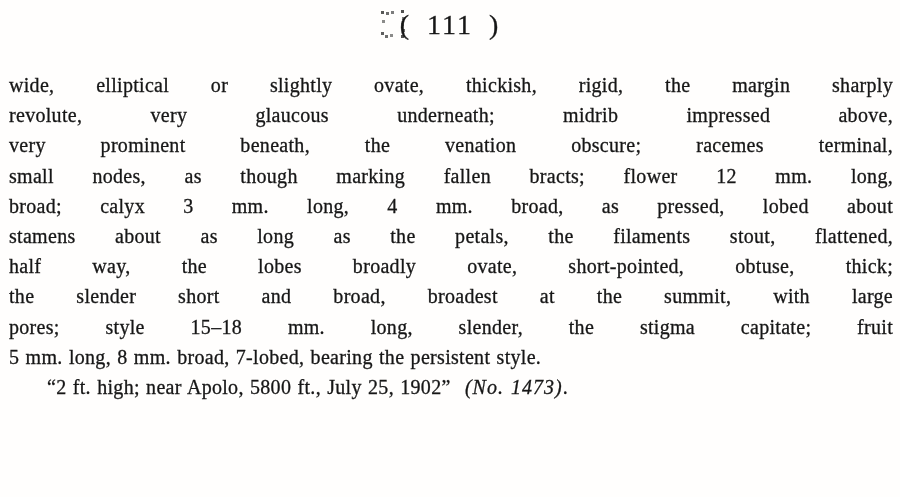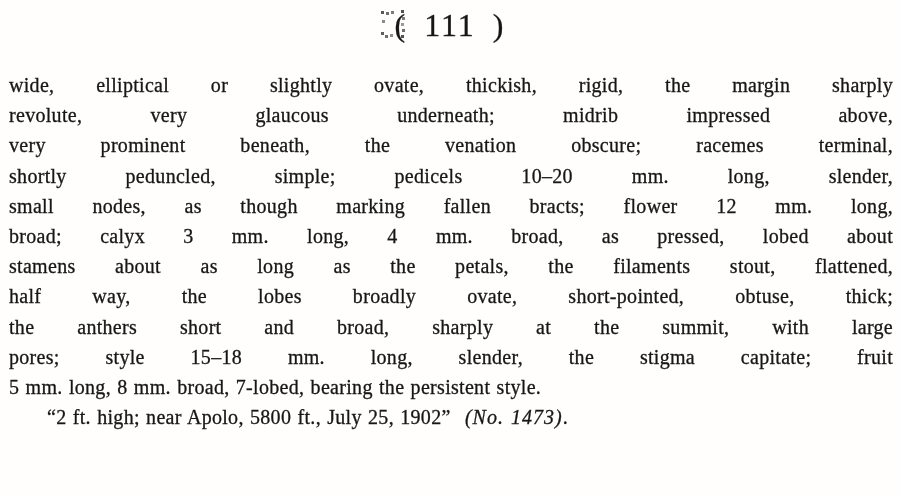--- a/index.html
+++ b/index.html
@@ -17,21 +17,21 @@
     color: #161616;
     -webkit-text-stroke: 0.3px #1a1a1a;
   }
   
   .page-header {
     position: absolute;
     top: 8px;
     left: 0;
     width: 100%;
     text-align: center;
-    font-size: 32px;
+    font-size: 28px;
     line-height: 34px;
     letter-spacing: 2px;
     word-spacing: 7px;
   }
   
   .smudge {
     position: absolute;
     left: 381px;
     top: 11px;
     width: 3px;
@@ -87,26 +87,25 @@
 <div class="page">
 
   <div class="smudge"></div>
 
   <div class="page-header">( 111 )</div>
 
   <div class="body-text">
     <div class="tline">wide, elliptical or slightly ovate, thickish, rigid, the margin sharply</div>
     <div class="tline">revolute, very glaucous underneath; midrib impressed above,</div>
     <div class="tline">very prominent beneath, the venation obscure; racemes terminal,</div>
-    <div class="tline">shortly peduncled, simple; pedicels 10–20 mm. long, slender,</div>
     <div class="tline">small nodes, as though marking fallen bracts; flower 12 mm. long,</div>
     <div class="tline">broad; calyx 3 mm. long, 4 mm. broad, as pressed, lobed about</div>
     <div class="tline">stamens about as long as the petals, the filaments stout, flattened,</div>
     <div class="tline">half way, the lobes broadly ovate, short-pointed, obtuse, thick;</div>
-    <div class="tline">the anthers short and broad, sharply at the summit, with large</div>
+    <div class="tline">the slender short and broad, broadest at the summit, with large</div>
     <div class="tline">pores; style 15–18 mm. long, slender, the stigma capitate; fruit</div>
     <div class="tline para-last">5 mm. long, 8 mm. broad, 7-lobed, bearing the persistent style.</div>
 
     <div class="tline quote-line">
       <span>“2 ft. high; near Apolo, 5800 ft., July 25, 1902” </span><span class="italic">(No. 1473)</span><span>.</span>
     </div>
   </div>
 
 </div>
 

